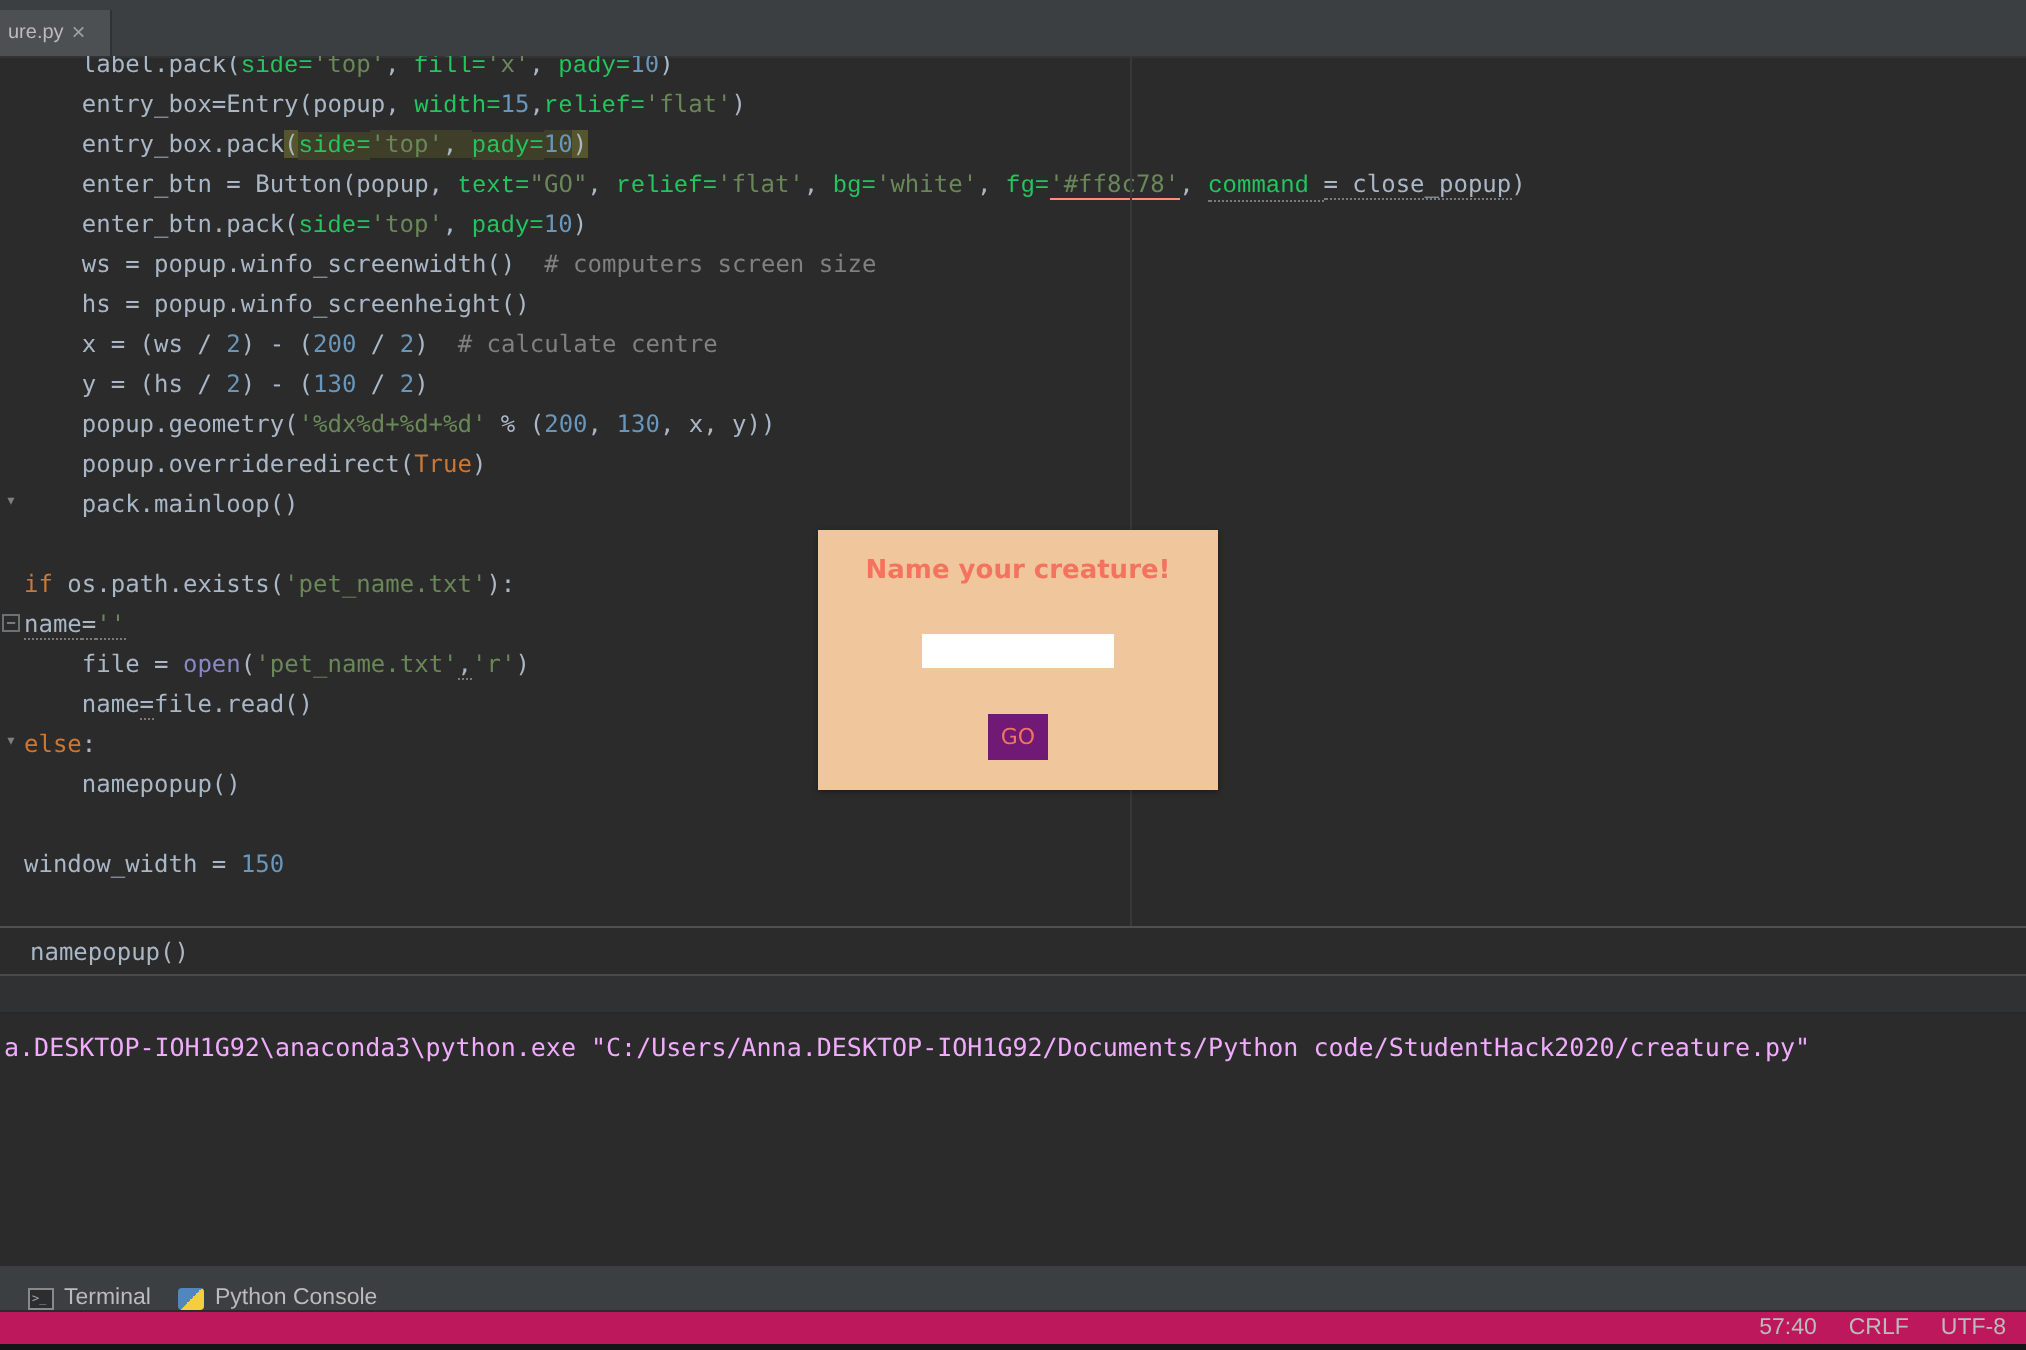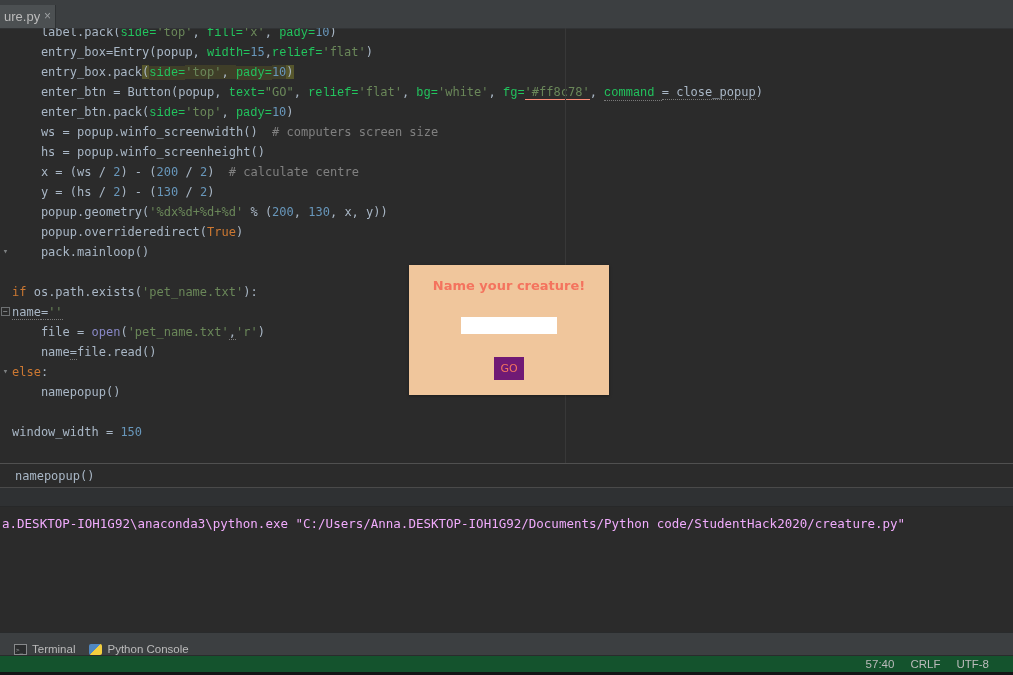--- a/index.html
+++ b/index.html
@@ -5,21 +5,21 @@
   html,body { margin:0; padding:0; background:#181a1b; }
   .ide { position:relative; width:1013px; height:675px; overflow:hidden;
          background:#2b2b2b; font-family:"Liberation Sans", sans-serif; }
 
   
   .tabbar { position:absolute; left:0; top:0; width:1013px; height:28px;
             background:#3c3f41; border-bottom:1px solid #313335; }
   .tab { position:absolute; left:0; top:5px; height:23px; width:56px;
          background:#4c5052; border-right:1px solid #2f3234;
          display:flex; align-items:center; padding:0 4px 0 4px; box-sizing:border-box; }
-  .tab-label { color:#bbbbbb; font-size:13px; white-space:nowrap; overflow:hidden; }
+  .tab-label { color:#bbbbbb; font-size:10px; white-space:nowrap; overflow:hidden; }
   .tab-close { color:#9da0a2; font-size:12px; margin-left:4px; line-height:11px; }
 
   
   .editor { position:absolute; left:0; top:28px; width:1013px; height:435px; overflow:hidden; }
   .code { position:absolute; left:12px; top:-6px; right:0;
           font-family:"DejaVu Sans Mono", monospace; font-size:12px; }
   .code-line { height:20px; line-height:20px; white-space:pre; }
   .tk.d  { color:#a9b7c6; }
   .tk.k  { color:#cc7832; }
   .tk.s  { color:#6a8759; }
@@ -59,24 +59,24 @@
   .tw-item { display:flex; align-items:flex-end; margin-left:14px; height:100%; }
   .tw-label { color:#bbbbbb; font-size:11.5px; margin-left:5px; }
   .tw-icon { display:inline-block; width:13px; height:11px; position:relative; }
   .term-icon { background:#2b2d2e; border:1px solid #87898b; box-sizing:border-box; }
   .term-icon::before { content:">_"; position:absolute; left:1px; top:0px;
                        font:6px/10px "DejaVu Sans Mono", monospace; color:#9da0a2; }
   .py-icon { background:linear-gradient(135deg,#4f87c1 50%,#f3cf3f 50%); border-radius:2px; }
 
   
   .statusbar { position:absolute; left:0; top:655px; width:1013px; height:17px;
-               background:#14532d; border-top:1px solid #292b2c; box-sizing:border-box;
+               background:#be185d; border-top:1px solid #292b2c; box-sizing:border-box;
                display:flex; align-items:center; justify-content:flex-end; }
   .status-item { color:#bbbbbb; font-size:11.5px; margin-right:16px; }
-  .status-item:last-child { margin-right:24px; }
+  .status-item:last-child { margin-right:10px; }
   .bottom-edge { position:absolute; left:0; top:672px; width:1013px; height:3px; background:#141516; }
 
   
   .popup { position:absolute; left:409px; top:265px; width:200px; height:130px;
            background:#f0c69c; z-index:10; box-shadow:0 1px 3px rgba(0,0,0,0.35); }
   .popup-title { position:absolute; top:13px; left:0; width:100%; text-align:center;
                  font-size:13px; font-weight:bold; color:#f4735e;
                  font-family:"DejaVu Sans", sans-serif; }
   .popup-entry { position:absolute; top:52px; left:50%; transform:translateX(-50%);
                  width:96px; height:17px; background:#ffffff; border:none; outline:none;

